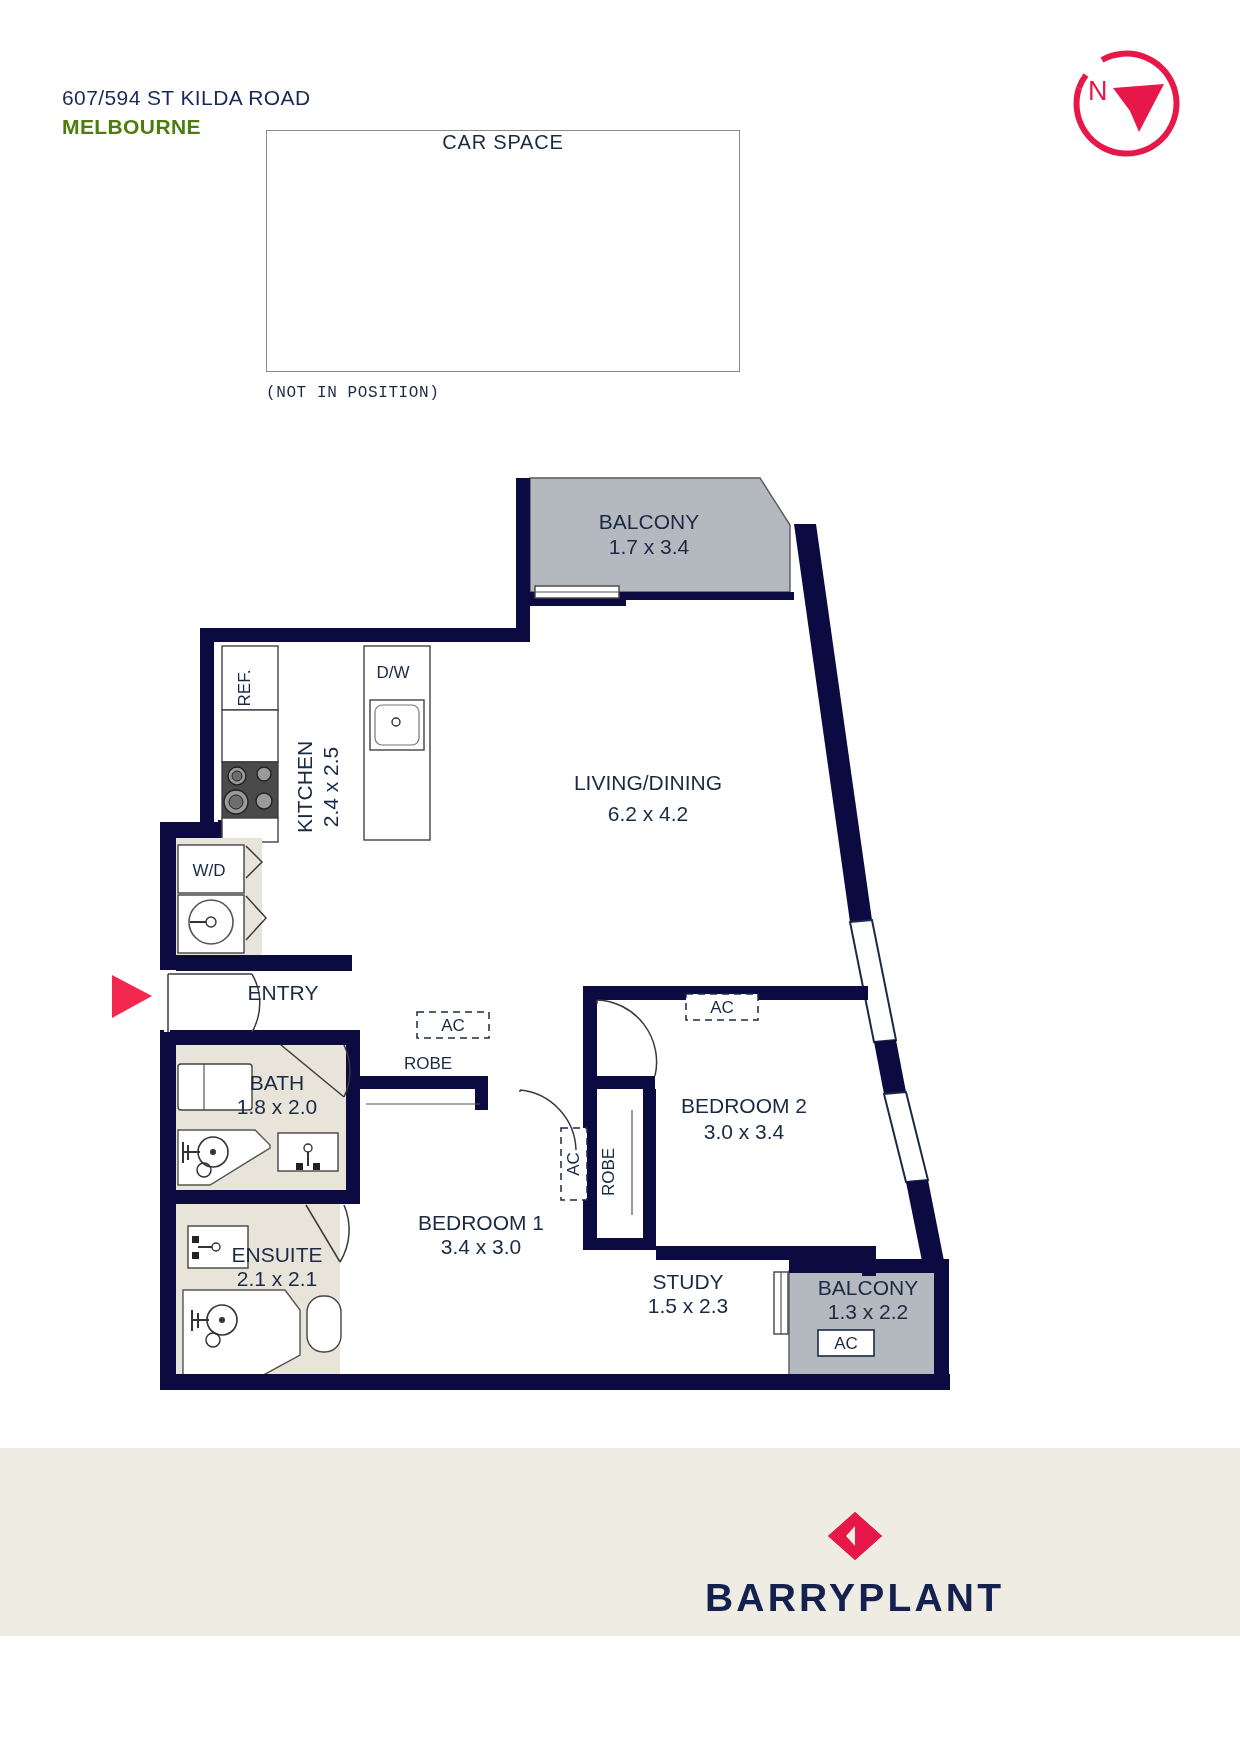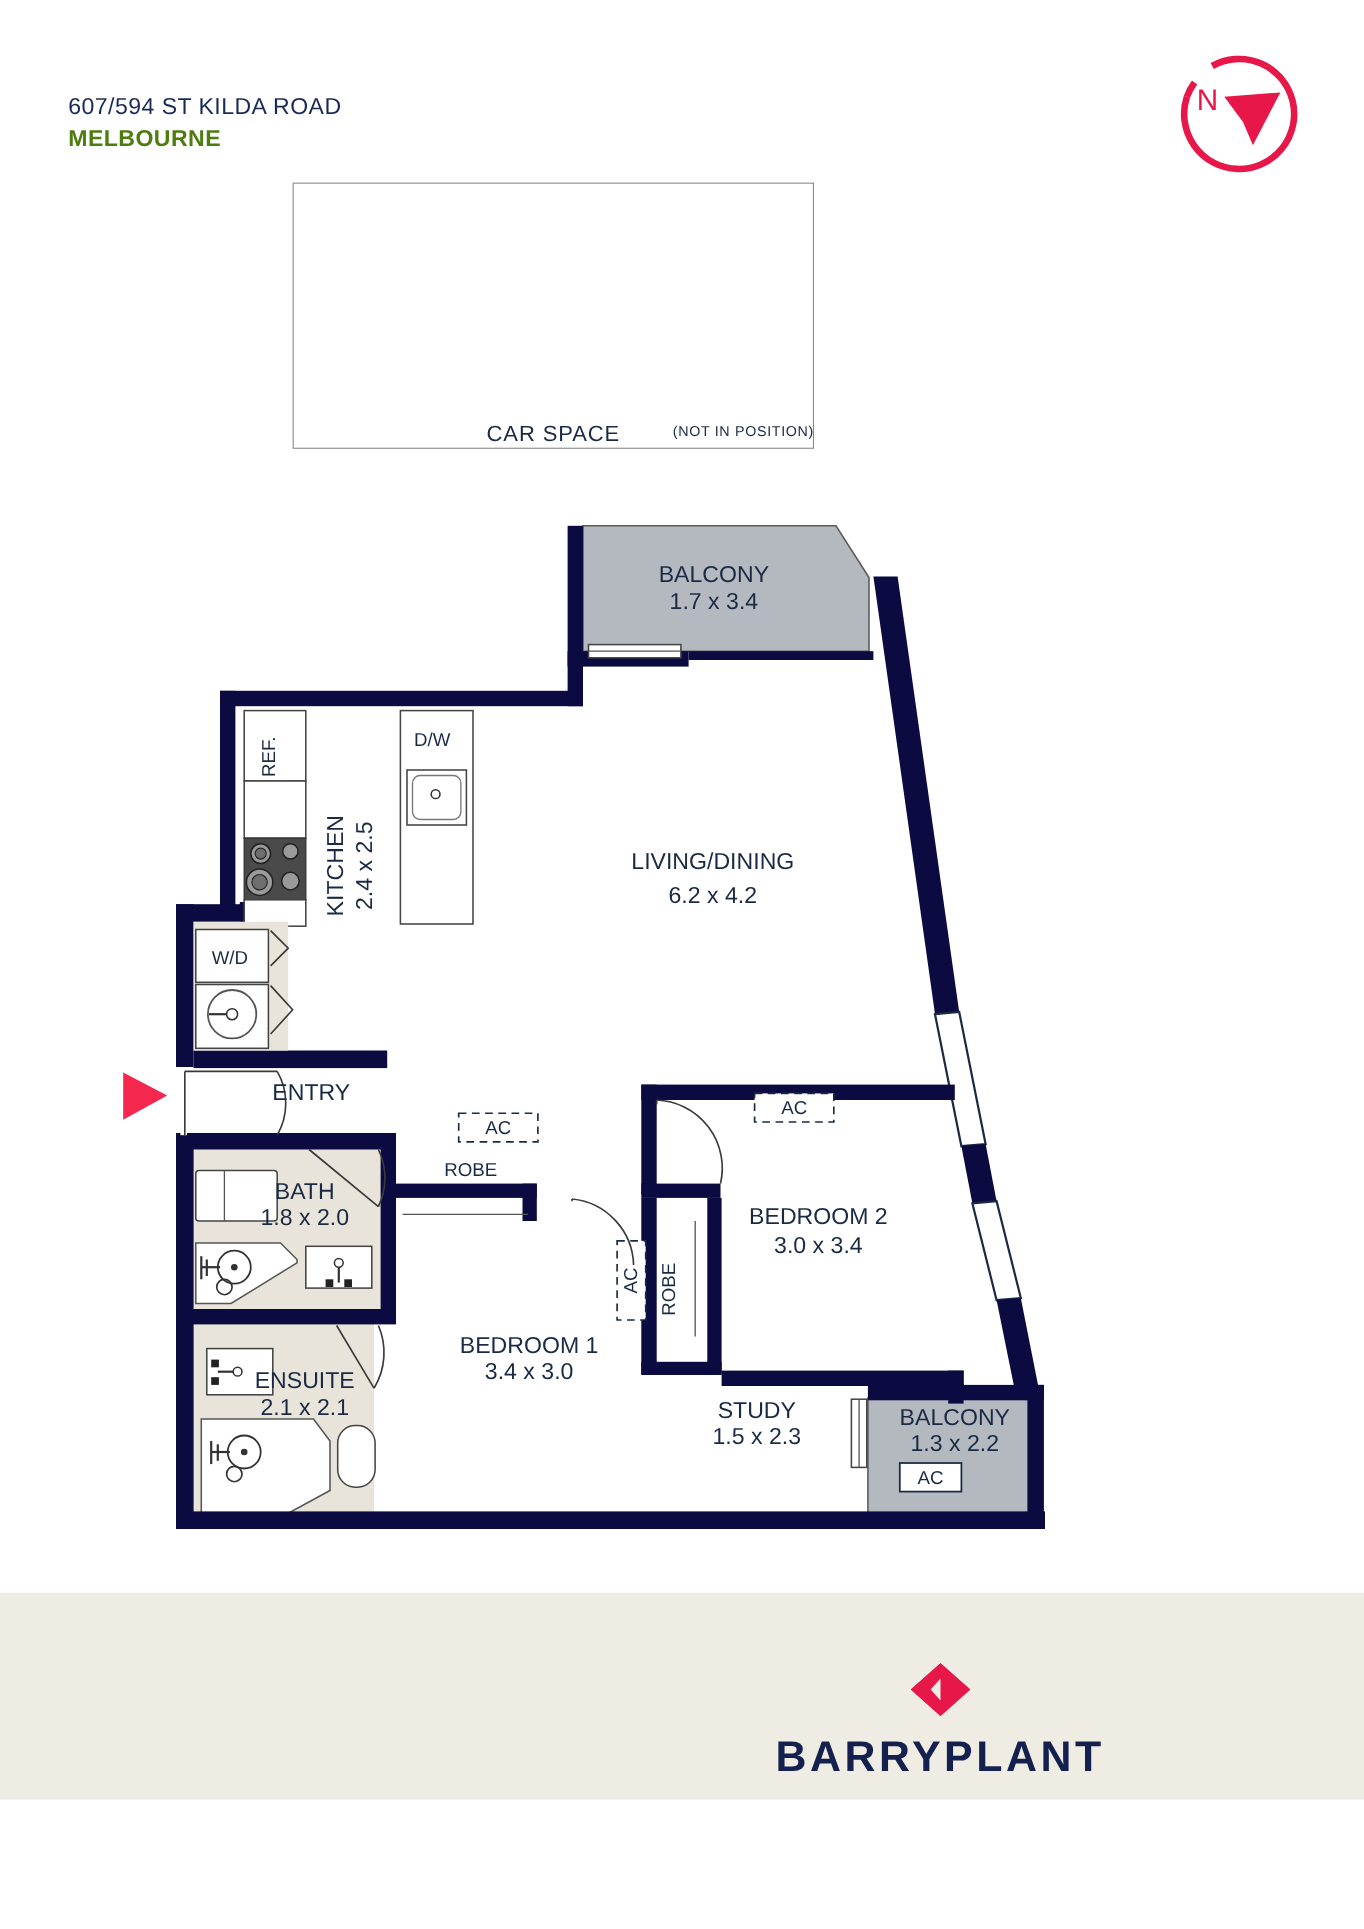--- a/index.html
+++ b/index.html
@@ -16,25 +16,25 @@
   #addr-line1 { font-size:21px; letter-spacing:.4px; color:#1a2a57; font-weight:400; white-space:nowrap;}
   #addr-line2 { font-size:21px; letter-spacing:.4px; color:#4d7c0f; font-weight:700; margin-top:5px;}
 
   
   #compass { position:absolute; left:1062px; top:44px; width:124px; height:124px; }
 
   
   #carspace {
     position:absolute; left:266px; top:130px; width:474px; height:242px;
     border:1.6px solid #8a8a8a; background:#fff;
-    display:flex; align-items:flex-end; justify-content:center;margin-top:36px;
+    display:flex; align-items:flex-start; justify-content:center;
   }
   #carspace-label { font-size:20px; letter-spacing:.8px; color:#1a2a44; }
-  #notinposition { position:absolute; left:266px; top:384px; width:474px; text-align:right;
-                   font-size:13px; letter-spacing:.6px; color:#1a2a44; }
+  #notinposition { position:absolute; left:266px; top:384px; width:474px; text-align:left;
+                   font-size:16px; letter-spacing:.6px; color:#1a2a44;font-family:Liberation Mono, monospace; }
 
   
   #plan { position:absolute; left:0; top:0; width:1240px; height:1754px; }
   #plan svg { display:block; }
 
   
   #footer {
     position:absolute; left:0; top:1448px; width:1240px; height:188px;
     background:#efece3;
   }

